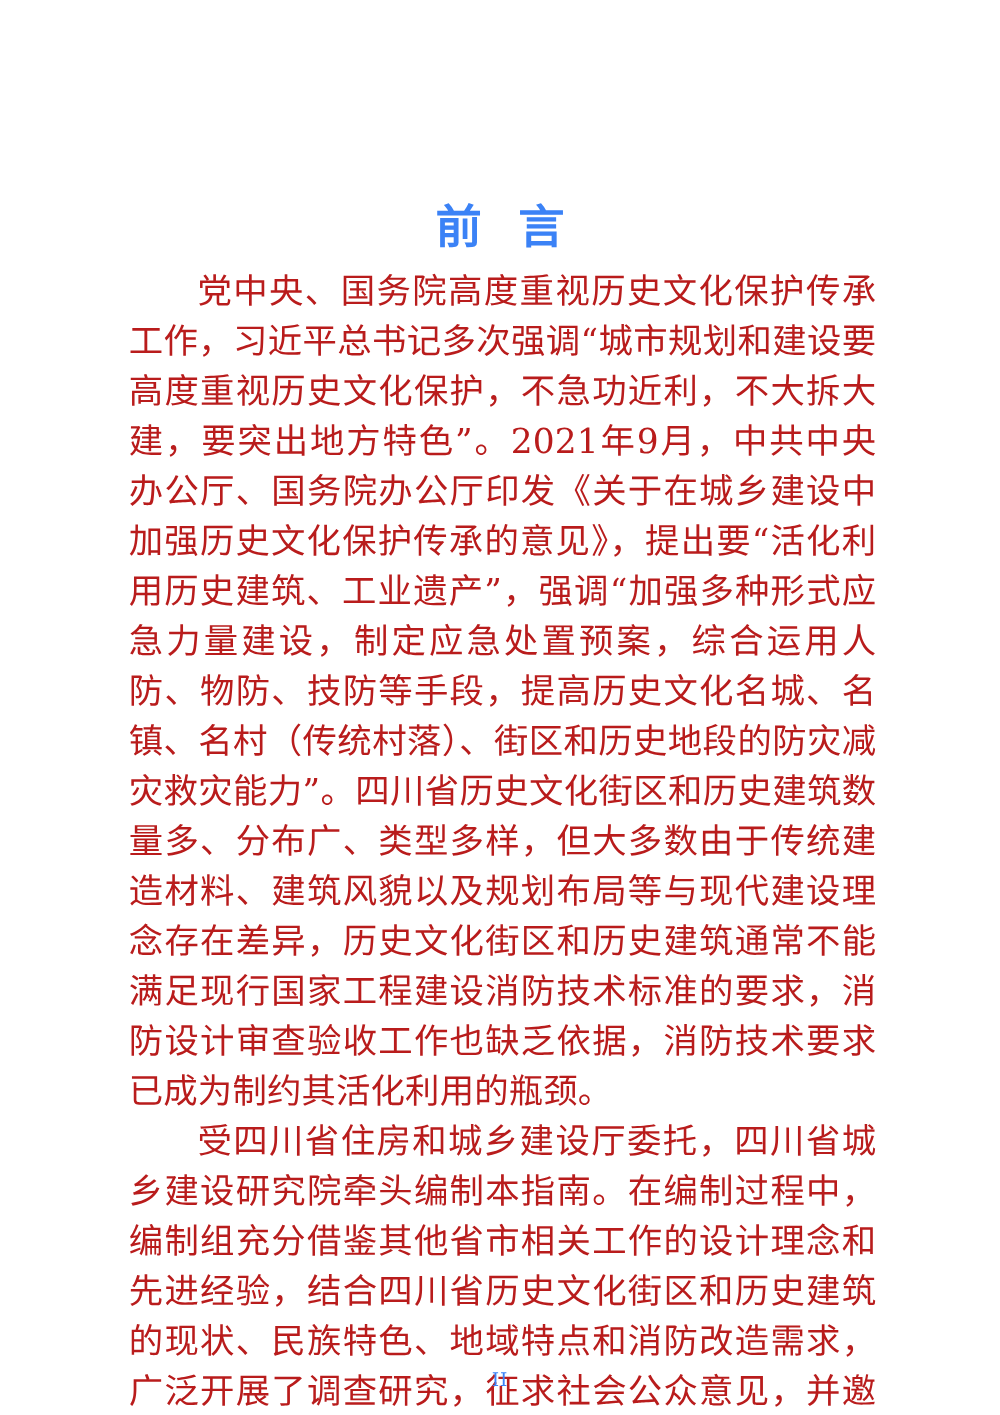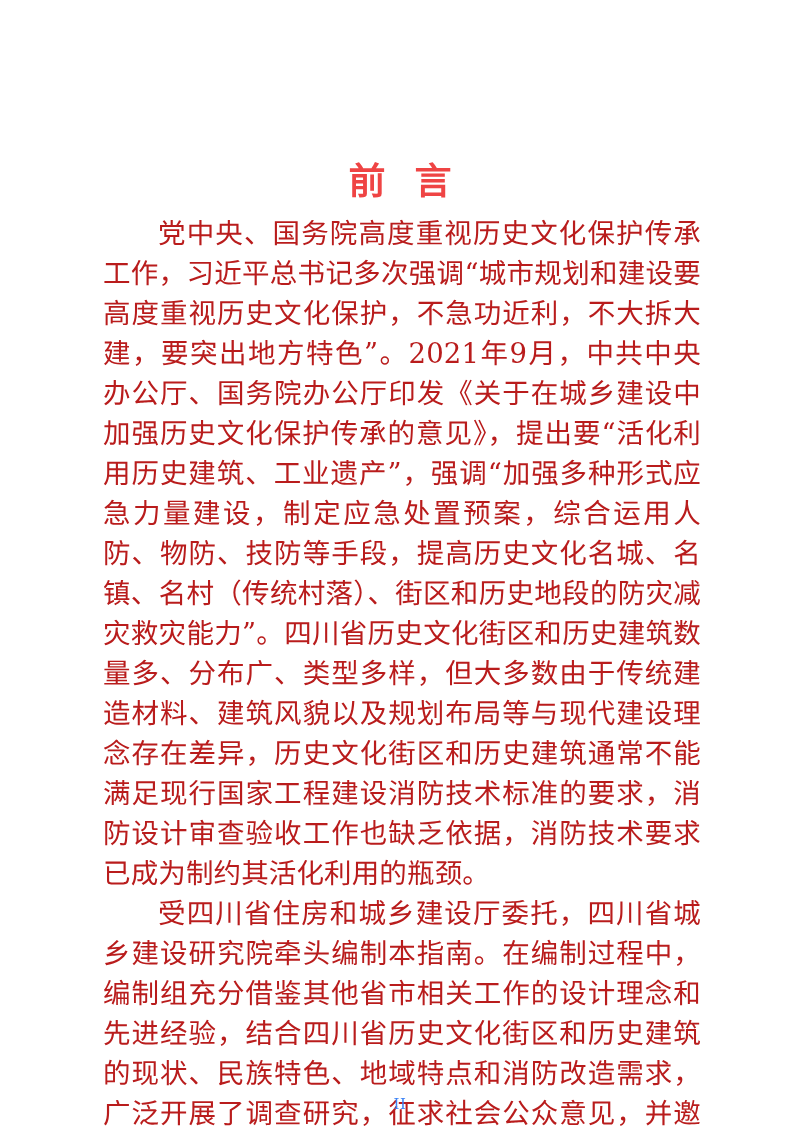--- a/index.html
+++ b/index.html
@@ -26,21 +26,21 @@
     top: 134px;
     left: 0;
     width: 800px;
     text-align: center;
     font-family: "DejaVu Sans", "Liberation Sans", sans-serif;
     font-size: 37px;
     font-weight: 700;
     line-height: 46px;
     letter-spacing: 0.22em;
     text-indent: 0.22em;
-    color: #ef4444;
+    color: #3b82f6;
     white-space: pre;
   }
 
   
   .body-block {
     position: absolute;
     top: 213px;
     left: 103px;
     width: 598px;
   }

